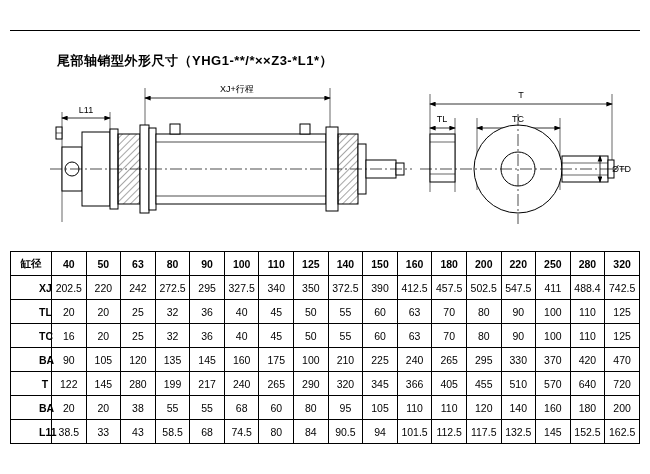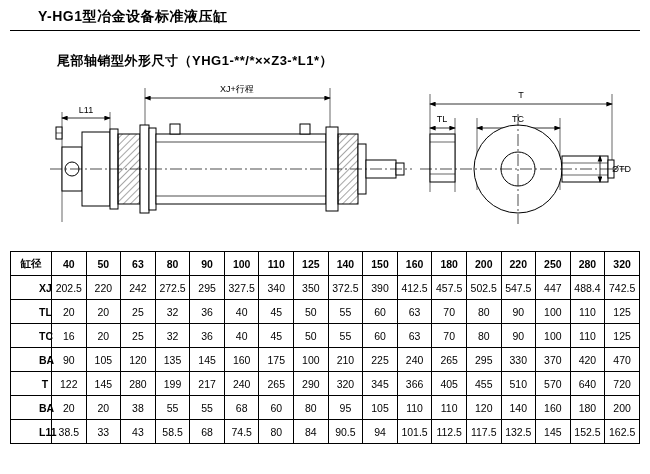--- a/index.html
+++ b/index.html
@@ -53,21 +53,20 @@
     background:#ffffff;
   }
   thead th{font-weight:bold;}
   tbody tr td:first-child{font-weight:bold;padding-left:28px;}
 </style>
 </head>
 <body>
 
 <div id="page">
 
-  <div class="title">Y-HG1型冶金设备标准液压缸</div>
   <div class="title-rule"></div>
   <div class="subtitle">尾部轴销型外形尺寸（YHG1-**/*××Z3-*L1*）</div>
 
   <div class="draw">
     <svg width="650" height="168" viewBox="0 0 650 168">
       <defs>
         <pattern id="hatch" width="5" height="5" patternTransform="rotate(45)" patternUnits="userSpaceOnUse">
           <line x1="0" y1="0" x2="0" y2="5" stroke="#000" stroke-width="0.7"></line>
         </pattern>
         <marker id="ar" markerWidth="8" markerHeight="8" refX="7" refY="3" orient="auto">
@@ -193,21 +192,21 @@
           <td>295</td>
           <td>327.5</td>
           <td>340</td>
           <td>350</td>
           <td>372.5</td>
           <td>390</td>
           <td>412.5</td>
           <td>457.5</td>
           <td>502.5</td>
           <td>547.5</td>
-          <td>447</td>
+          <td>411</td>
           <td>488.4</td>
           <td>742.5</td>
         </tr>
         <tr>
           <td class="rowhead">TL</td>
           <td>20</td>
           <td>20</td>
           <td>25</td>
           <td>32</td>
           <td>36</td>

